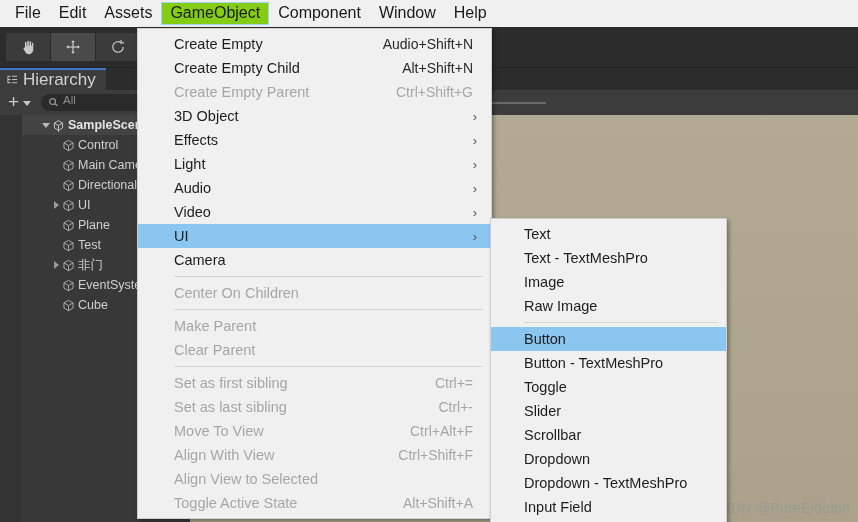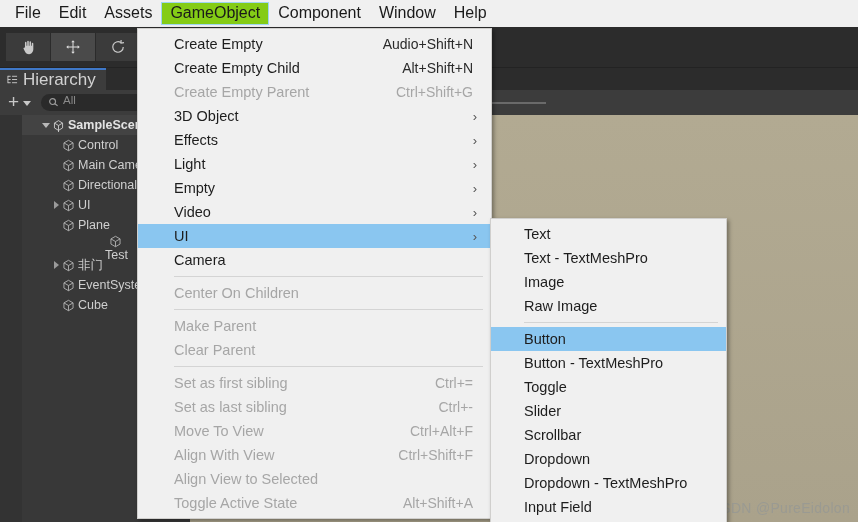--- a/index.html
+++ b/index.html
@@ -468,21 +468,21 @@
             <i></i>
           </span>
           <span style="display: flex;">
             <svg width="13" height="13" viewBox="0 0 16 16" fill="none" stroke="#b4b4b4" stroke-width="1.1" stroke-linejoin="round">
               <path d="M8 1.6l5.6 3.2v6.4L8 14.4 2.4 11.2V4.8z"></path>
               <path d="M2.4 4.8L8 8l5.6-3.2M8 8v6.4"></path>
             </svg>
           </span>
           <span class="hier-label">Plane</span>
         </div>
-        <div class="hier-row" style="padding-left: 28px; flex-direction: column;">
+        <div class="hier-row" style="padding-left: 28px;">
           <span class="hier-arrow empty">
             <i></i>
           </span>
           <span style="display: flex;">
             <svg width="13" height="13" viewBox="0 0 16 16" fill="none" stroke="#b4b4b4" stroke-width="1.1" stroke-linejoin="round">
               <path d="M8 1.6l5.6 3.2v6.4L8 14.4 2.4 11.2V4.8z"></path>
               <path d="M2.4 4.8L8 8l5.6-3.2M8 8v6.4"></path>
             </svg>
           </span>
           <span class="hier-label">Test</span>
@@ -565,21 +565,21 @@
       </div>
       <div class="menu-row">
         <span class="menu-label">Effects</span>
         <span class="menu-arrow">›</span>
       </div>
       <div class="menu-row">
         <span class="menu-label">Light</span>
         <span class="menu-arrow">›</span>
       </div>
       <div class="menu-row">
-        <span class="menu-label">Empty</span>
+        <span class="menu-label">Audio</span>
         <span class="menu-arrow">›</span>
       </div>
       <div class="menu-row">
         <span class="menu-label">Video</span>
         <span class="menu-arrow">›</span>
       </div>
       <div class="menu-row hl">
         <span class="menu-label">UI</span>
         <span class="menu-arrow">›</span>
       </div>

